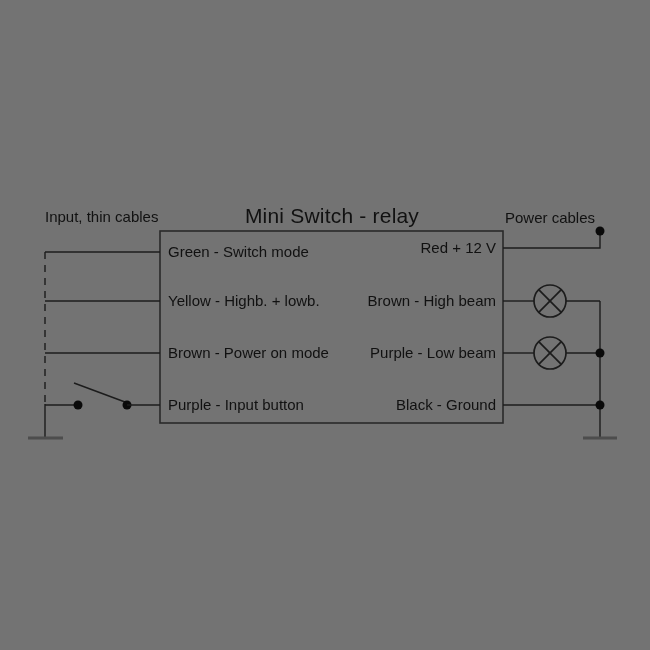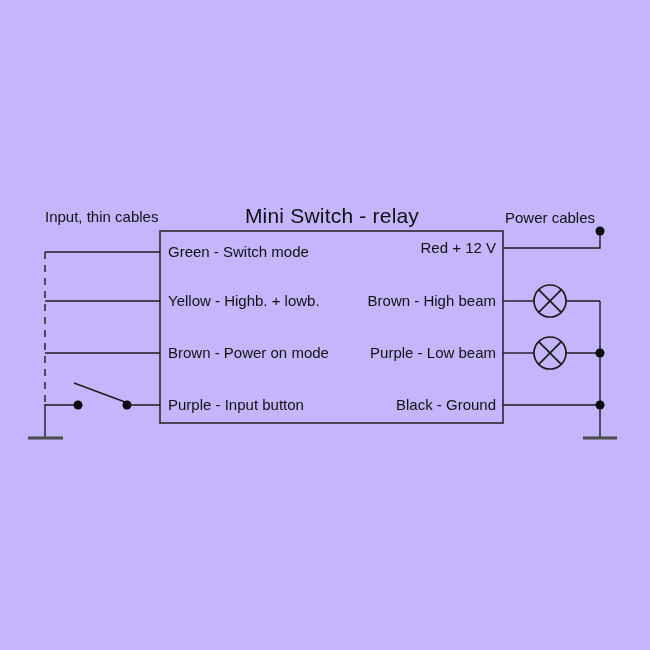--- a/index.html
+++ b/index.html
@@ -4,21 +4,21 @@
 <style>
   html, body {
     margin: 0;
     padding: 0;
     background: #ffffff;
   }
   .canvas {
     position: relative;
     width: 650px;
     height: 650px;
-    background: #c4b5fd;
+    background: #737373;
     font-family: "Liberation Sans", sans-serif;
     overflow: hidden;
     text-align: right;
   }
   svg text {
     fill: #111111;
     font-family: "Liberation Sans", sans-serif;
   }
   .lbl {
     font-size: 15px;

